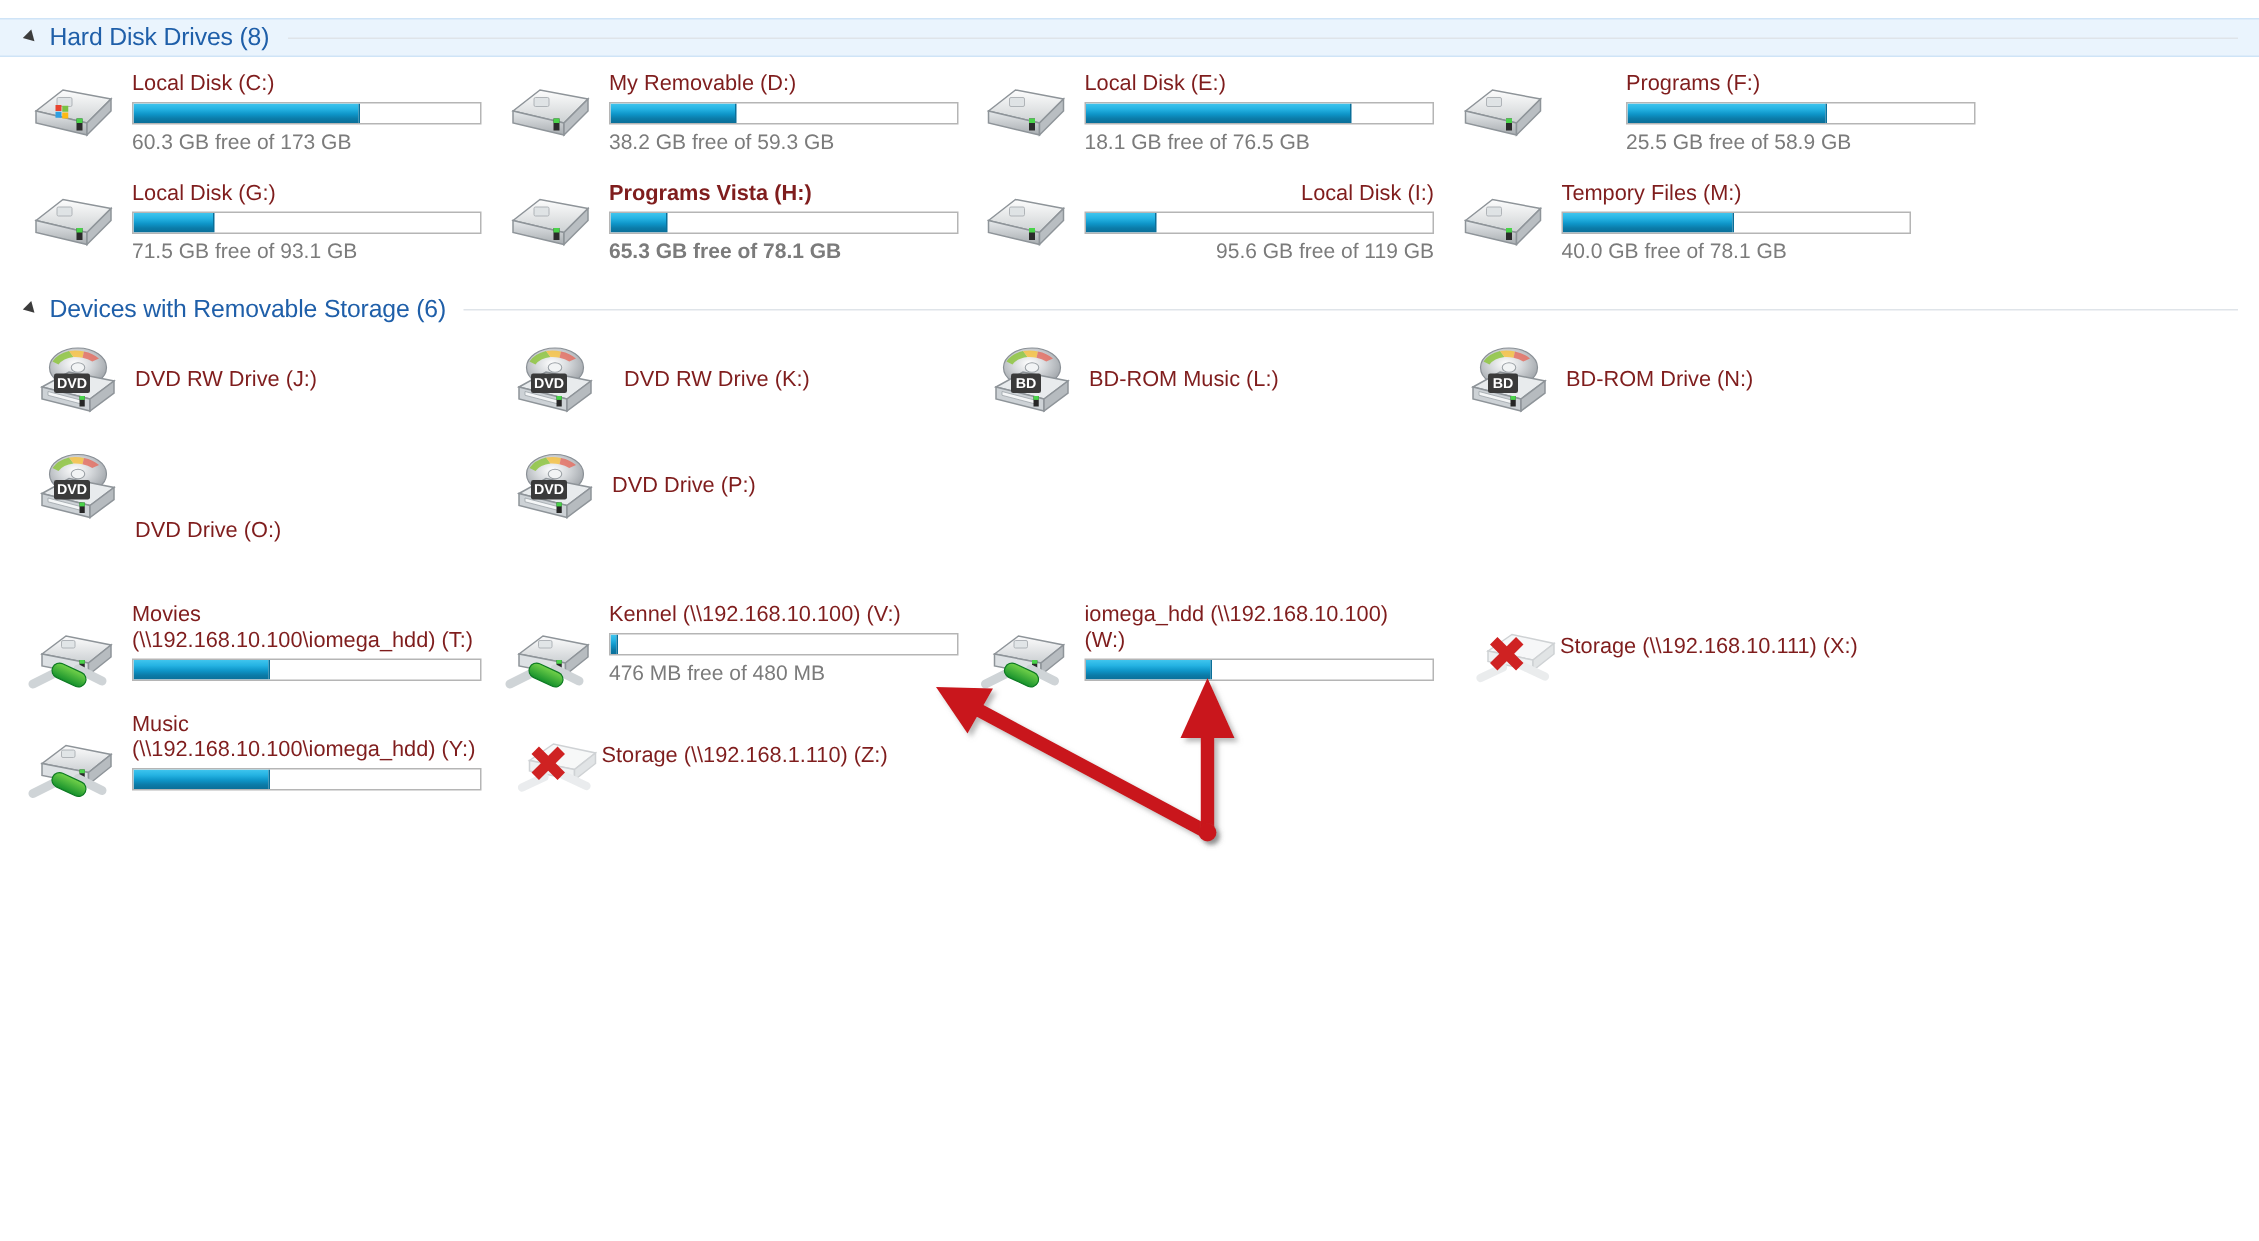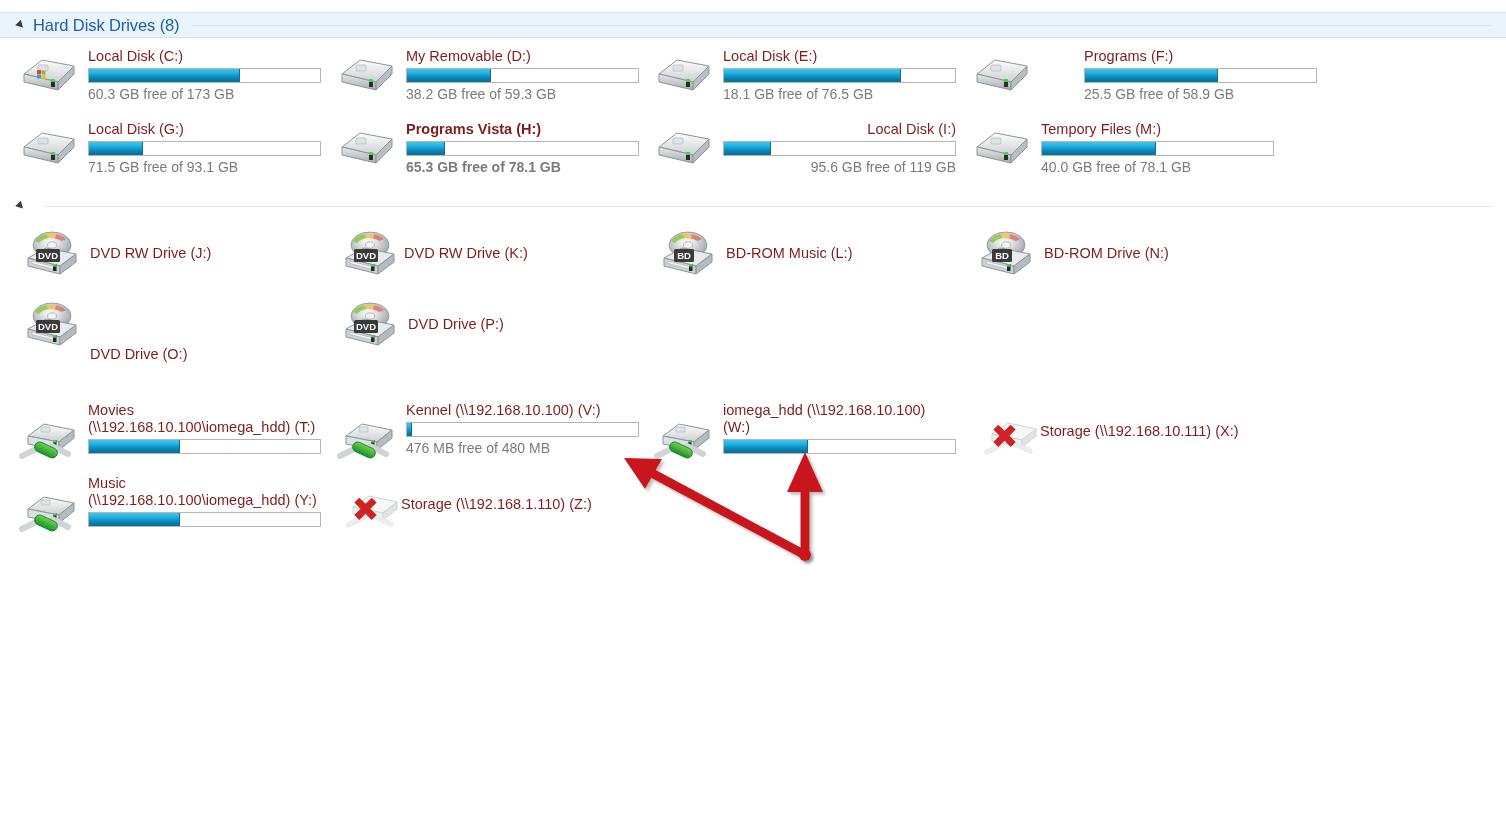--- a/index.html
+++ b/index.html
@@ -291,20 +291,21 @@
       <div class="d-name">Tempory Files (M:)</div>
       <div class="bar">
         <div class="fill" style="width:49%"></div>
       </div>
       <div class="d-free">40.0 GB free of 78.1 GB</div>
     </div>
   </div>
 
   <div class="section-header" style="top:193px;">
     <span class="sh-arrow"></span>
+    <span class="sh-title">Devices with Removable Storage (6)</span>
     <span class="sh-rule"></span>
   </div>
 
   <div class="tile" style="left:22px;top:228px;">
     <div class="tile-icon">
       <svg width="60" height="56" viewBox="0 0 60 56" class="ic">
         <defs>
           <radialGradient id="discG" cx="0.45" cy="0.4" r="0.62">
             <stop offset="0" stop-color="#ffffff"></stop>
               <stop offset="0.45" stop-color="#d7dadd"></stop>
@@ -346,21 +347,21 @@
         <path d="M38 38 L54 26 L54 34 L38 46 Z" fill="#b6bbbf" stroke="#8e9499" stroke-width="1"></path>
         <path d="M10 33 L33 39 L33 41.5 L10 35.5 Z" fill="#f4f6f7" stroke="#9aa0a5" stroke-width="0.5"></path>
         <rect x="31" y="36" width="3.5" height="7" fill="#262626"></rect>
         <rect x="31" y="36" width="3.5" height="2.6" fill="#4ad34a"></rect>
         <g>
           <rect x="14" y="21" width="24" height="13" rx="1.5" fill="#3a3a3a"></rect>
           <text x="26" y="30.5" font-family="Liberation Sans, sans-serif" font-size="9.5" font-weight="bold" fill="#ffffff" text-anchor="middle">DVD</text>
         </g>
       </svg>
     </div>
-    <div class="tile-body" style="left:64px;top:17px;">
+    <div class="tile-body" style="left:76px;top:17px;">
       <div class="d-name">DVD RW Drive (K:)</div>
     </div>
   </div>
 
   <div class="tile" style="left:658px;top:228px;">
     <div class="tile-icon">
       <svg width="60" height="56" viewBox="0 0 60 56" class="ic">
         <ellipse cx="30" cy="17" rx="19" ry="13" fill="url(#discG)" stroke="#8a9096" stroke-width="0.8"></ellipse>
         <path d="M13 13 A19 13 0 0 1 24 6 L27 10 A14 9 0 0 0 17 15 Z" fill="#8ec63f" opacity="0.85"></path>
         <path d="M24 6 A19 13 0 0 1 34 6.3 L33 10.5 A14 9 0 0 0 27 10 Z" fill="#f6c244" opacity="0.85"></path>

